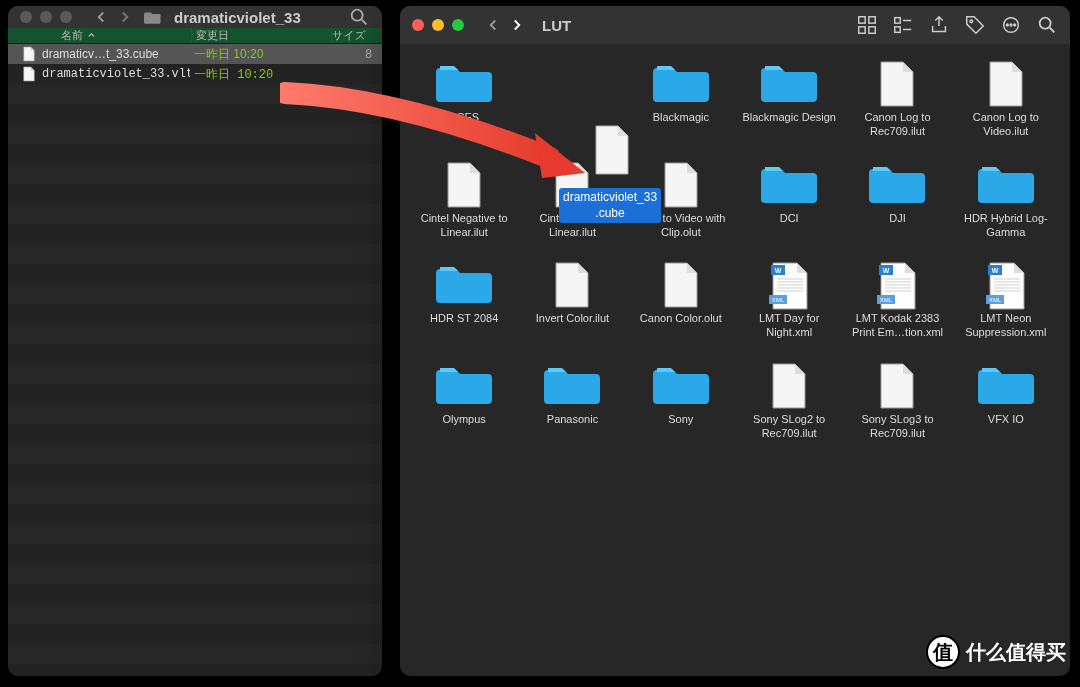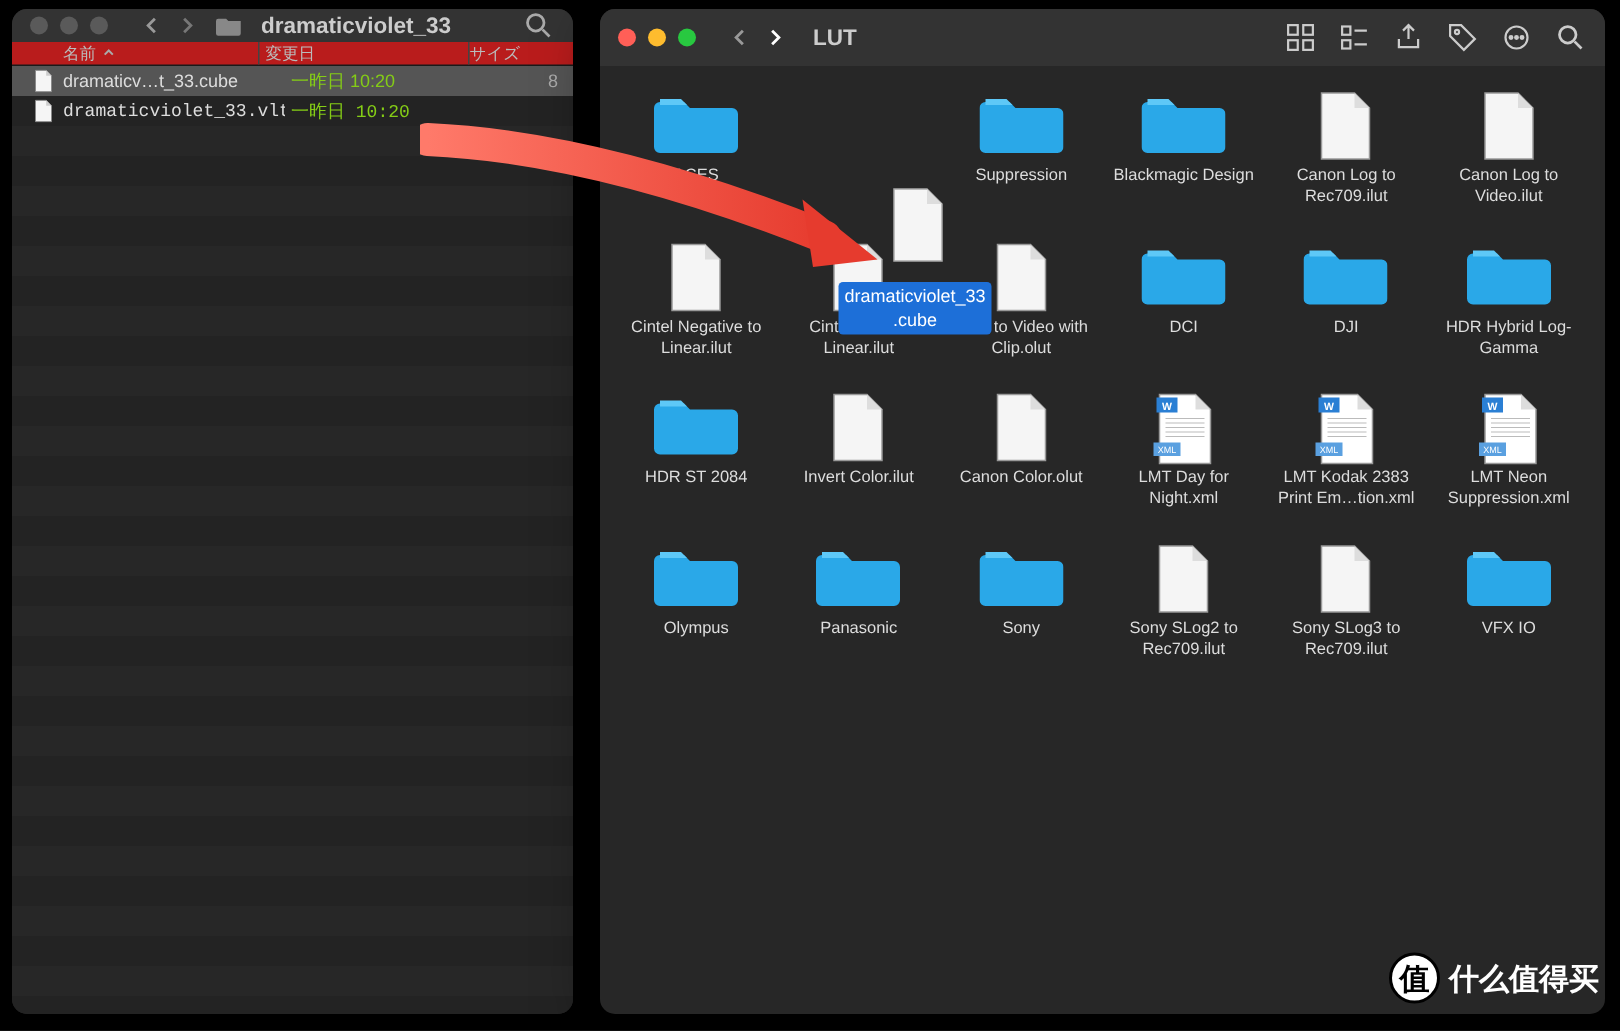--- a/index.html
+++ b/index.html
@@ -46,23 +46,23 @@
   .tb-spacer { flex: 1; }
   .tb-icon { width: 22px; height: 22px; display: flex; align-items: center; justify-content: center; }
   .tb-group { display: flex; gap: 14px; align-items: center; }
 
   .header-row {
     height: 22px;
     display: flex;
     align-items: center;
     font-size: 11px;
     color: #bbb;
-    background: #b91c1c;
+    background: #14532d;
     border-bottom: 1px solid #1a1a1a;
-    padding-left: 34px;
+    padding-left: 53px;
   }
   .col-name { width: 130px; display: flex; align-items: center; gap: 4px; }
   .col-mod  { width: 140px; padding-left: 4px; border-left: 1px solid #444; }
   .col-size { flex: 1; text-align: left; padding-right: 10px; border-left: 1px solid #444; }
 
   .list-body { flex: 1; }
   .row {
     height: 20px;
     display: flex;
     align-items: center;
@@ -319,21 +319,21 @@
             <path fill="#5ec8f7" d="M4 6 h14 l4 4 H4 z"></path>
           </svg></div>
         <div class="label">ACES</div>
       </div>
       <div style="visibility: hidden;"></div>
       <div class="item">
         <div class="thumb"><svg class="folder-svg" viewBox="0 0 56 44">
             <path fill="#2aa8e8" d="M4 8 h16 l4 4 h28 a4 4 0 0 1 4 4 v22 a4 4 0 0 1 -4 4 H4 a4 4 0 0 1 -4 -4 V12 a4 4 0 0 1 4 -4 z"></path>
             <path fill="#5ec8f7" d="M4 6 h14 l4 4 H4 z"></path>
           </svg></div>
-        <div class="label">Suppression</div>
+        <div class="label">Blackmagic</div>
       </div>
       <div class="item">
         <div class="thumb"><svg class="folder-svg" viewBox="0 0 56 44">
             <path fill="#2aa8e8" d="M4 8 h16 l4 4 h28 a4 4 0 0 1 4 4 v22 a4 4 0 0 1 -4 4 H4 a4 4 0 0 1 -4 -4 V12 a4 4 0 0 1 4 -4 z"></path>
             <path fill="#5ec8f7" d="M4 6 h14 l4 4 H4 z"></path>
           </svg></div>
         <div class="label">Blackmagic Design</div>
       </div>
       <div class="item">
         <div class="thumb"><svg class="file-svg" viewBox="0 0 40 48">

